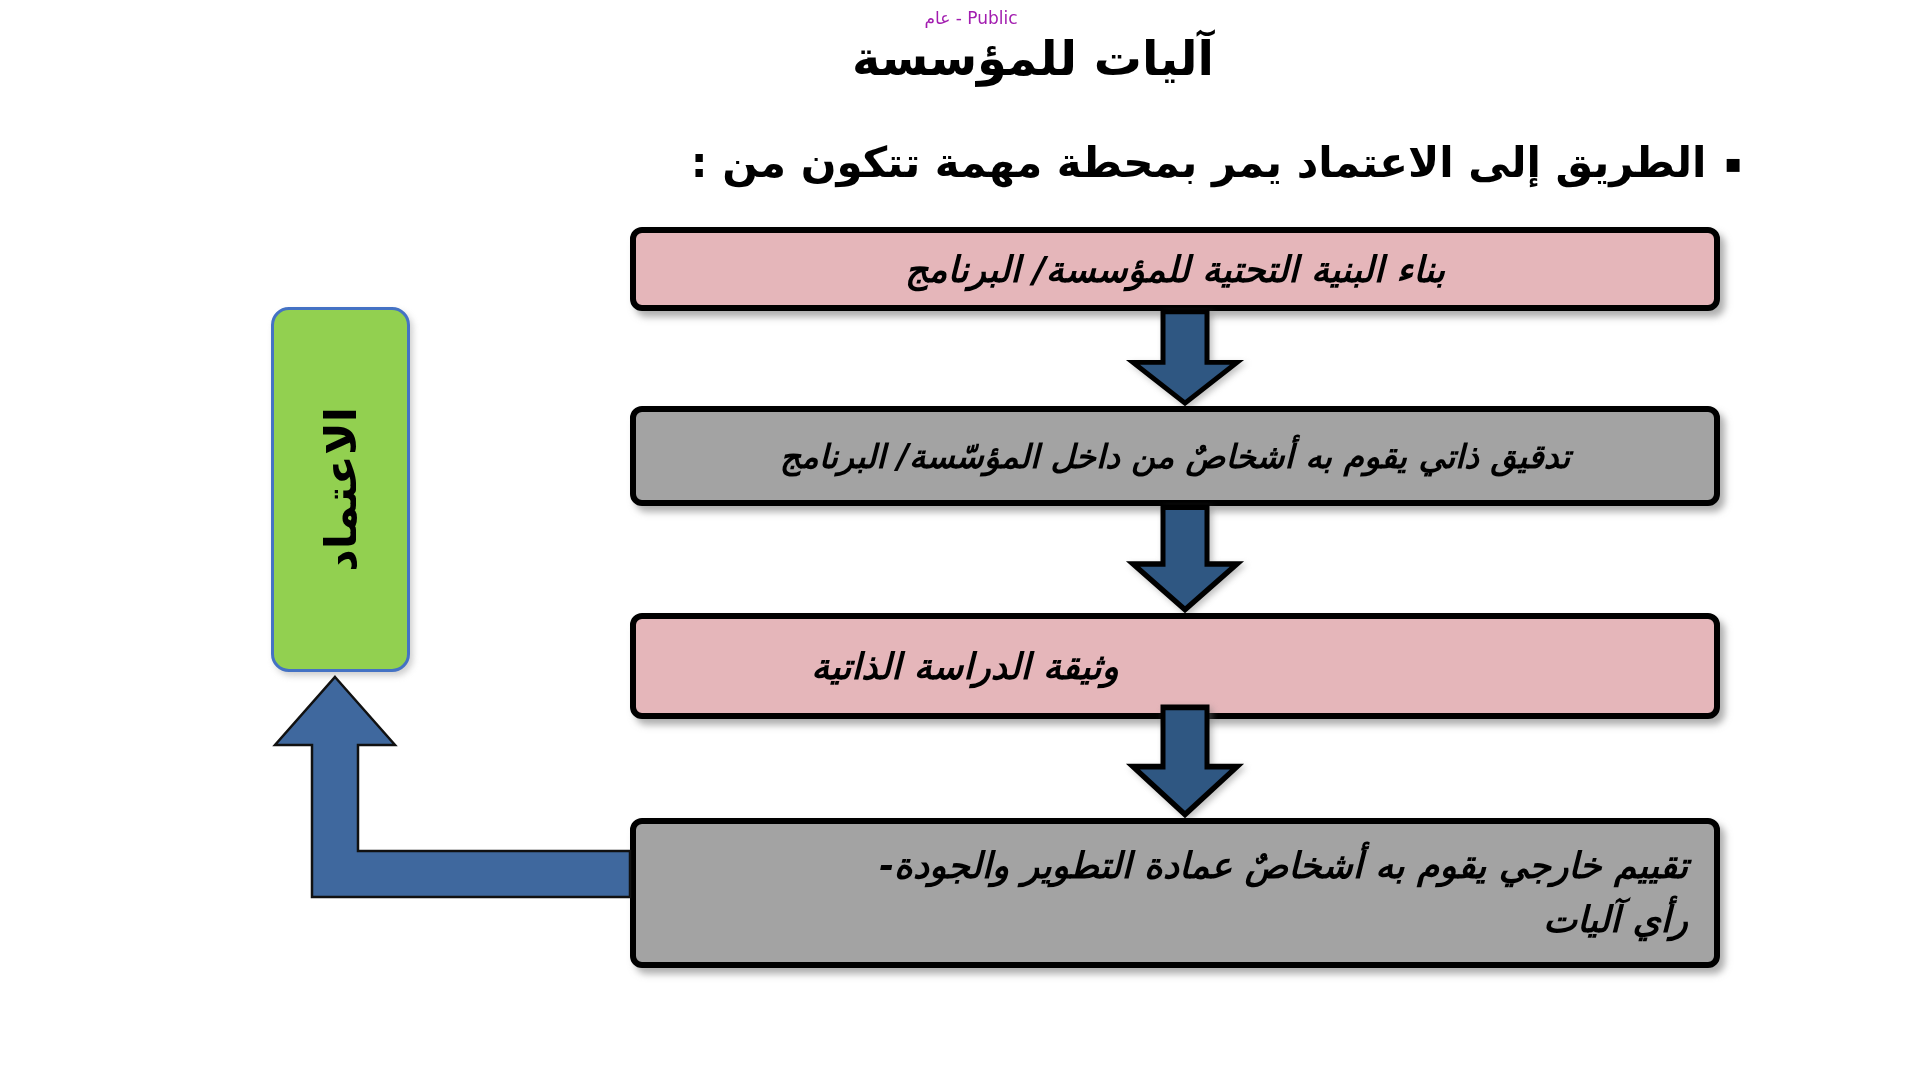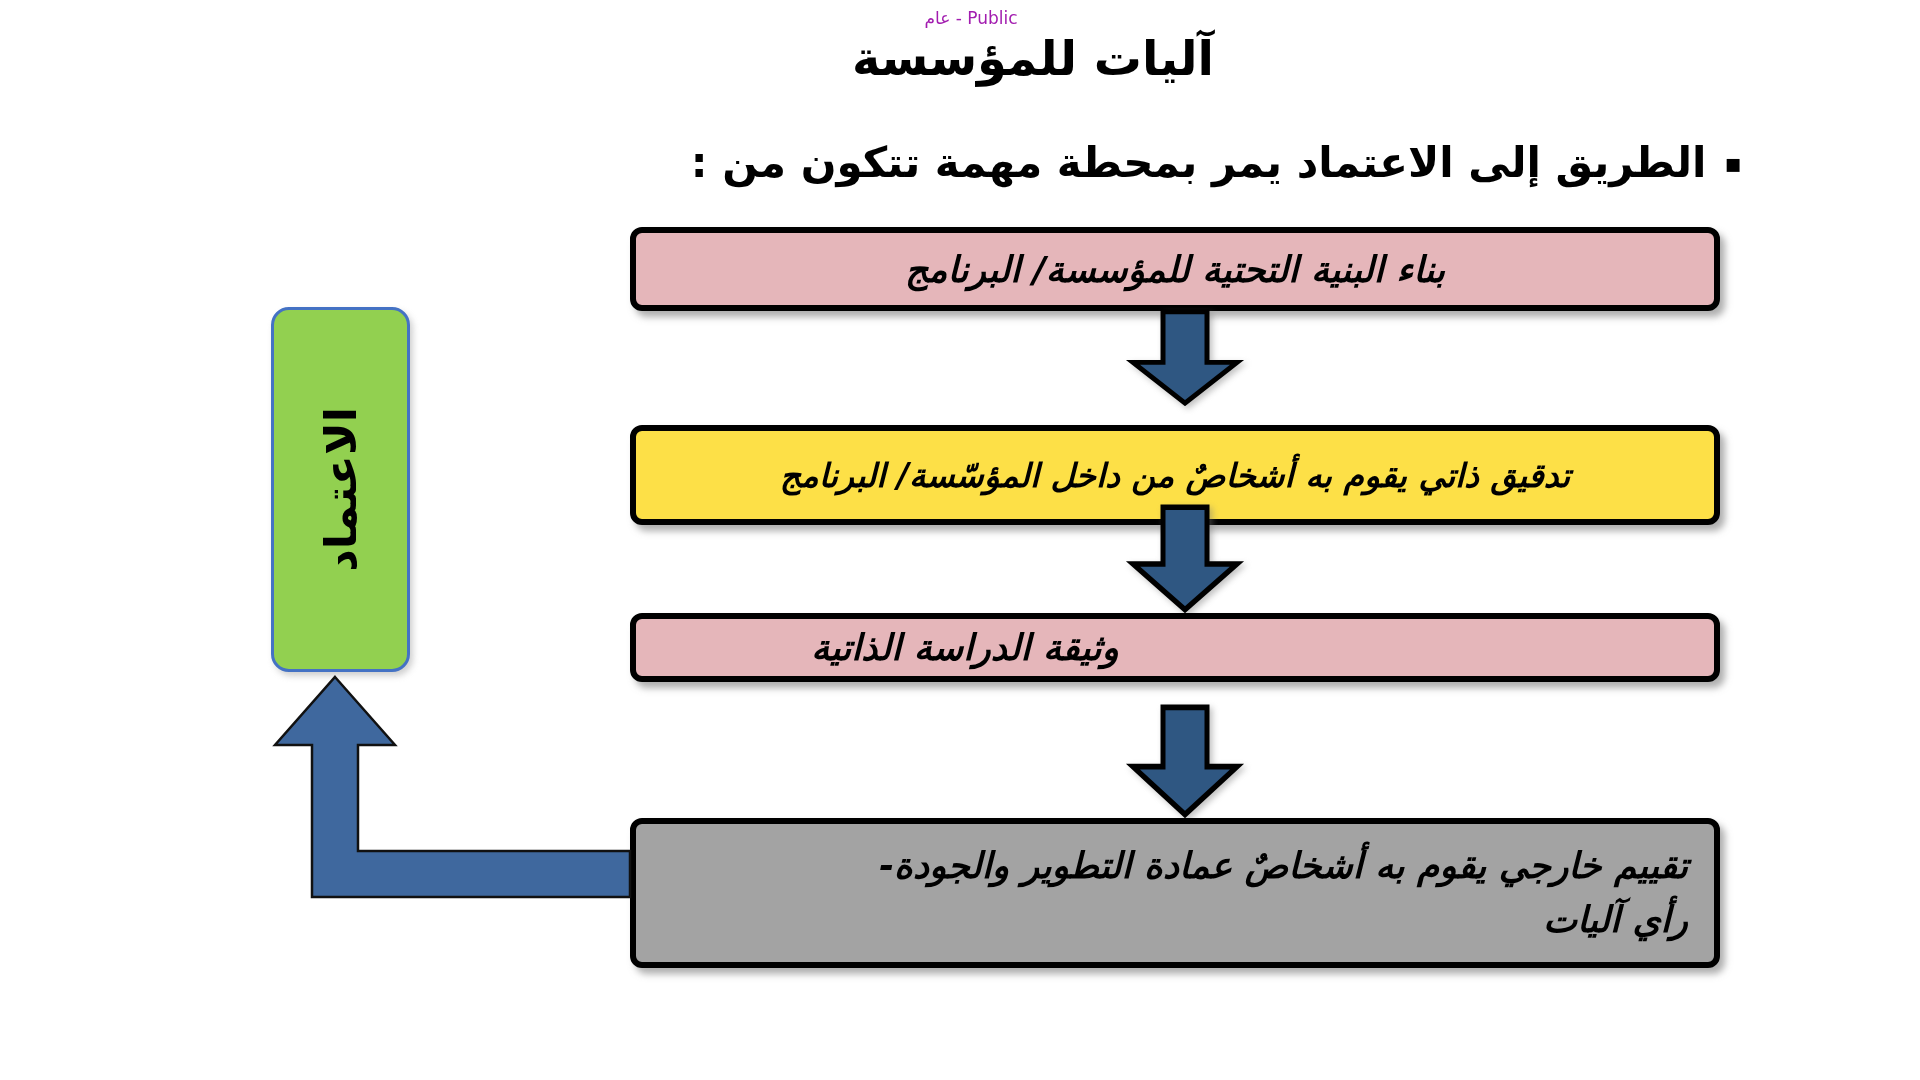--- a/index.html
+++ b/index.html
@@ -12,21 +12,21 @@
   .bullet-line{position:absolute;right:178px;top:138px;direction:rtl;
          font-size:42px;font-weight:bold;display:flex;align-items:center;gap:18px;white-space:nowrap;}
   .bullet-marker{font-size:26px;line-height:1;}
   .pbox{position:absolute;left:630px;width:1090px;box-sizing:border-box;
          background:#E5B6BA;border:6px solid #000;border-radius:12px;
          box-shadow:5px 6px 7px rgba(110,110,110,.55);
          display:flex;align-items:center;justify-content:center;direction:rtl;
          font-weight:bold;font-style:italic;}
   .box1{top:227px;height:84px;font-size:36px;}
   .box2{top:406px;height:100px;font-size:33px;}
-  .box3{top:613px;height:69px;font-size:36px;padding-right:420px;}
+  .box3{top:613px;height:106px;font-size:36px;padding-right:420px;}
   .box4{top:818px;height:150px;font-size:36px;flex-direction:column;
         align-items:stretch;justify-content:center;padding:6px 26px;line-height:1.5;}
   .box4 div{text-align:right;}
   .down-arrow{position:absolute;left:1125px;width:120px;
         filter:drop-shadow(3px 3px 3px rgba(120,120,120,.45));}
   .arrow1{top:309px;height:97px;}
   .arrow2{top:504px;height:109px;}
   .arrow3{top:704px;height:114px;}
   .result-box{position:absolute;left:271px;top:307px;width:139px;height:365px;
         box-sizing:border-box;background:#92D050;border:3px solid #4472C4;border-radius:18px;
@@ -51,21 +51,21 @@
   </div>
 
   <div class="pbox box1" style="background-color: rgb(229, 182, 186);">
     <span>بناء البنية التحتية للمؤسسة/ البرنامج</span>
   </div>
 
   <svg class="down-arrow arrow1" viewBox="0 0 120 100" preserveAspectRatio="none">
     <path d="M38 3 L82 3 L82 55 L112 55 L60 97 L8 55 L38 55 Z" stroke="#000" stroke-width="5" stroke-linejoin="miter" fill="#2F5782"></path>
   </svg>
 
-  <div class="pbox box2" style="background-color: #fde047; margin-top: 19px;">
+  <div class="pbox box2" style="background-color: #a3a3a3;">
     <span>تدقيق ذاتي يقوم به أشخاصٌ من داخل المؤسّسة/ البرنامج</span>
   </div>
 
   <svg class="down-arrow arrow2" viewBox="0 0 120 100" preserveAspectRatio="none">
     <path d="M38 3 L82 3 L82 55 L112 55 L60 97 L8 55 L38 55 Z" stroke="#000" stroke-width="5" stroke-linejoin="miter" fill="#2F5782"></path>
   </svg>
 
   <div class="pbox box3" style="background-color: rgb(229, 182, 186);">
     <span>وثيقة الدراسة الذاتية</span>
   </div>

